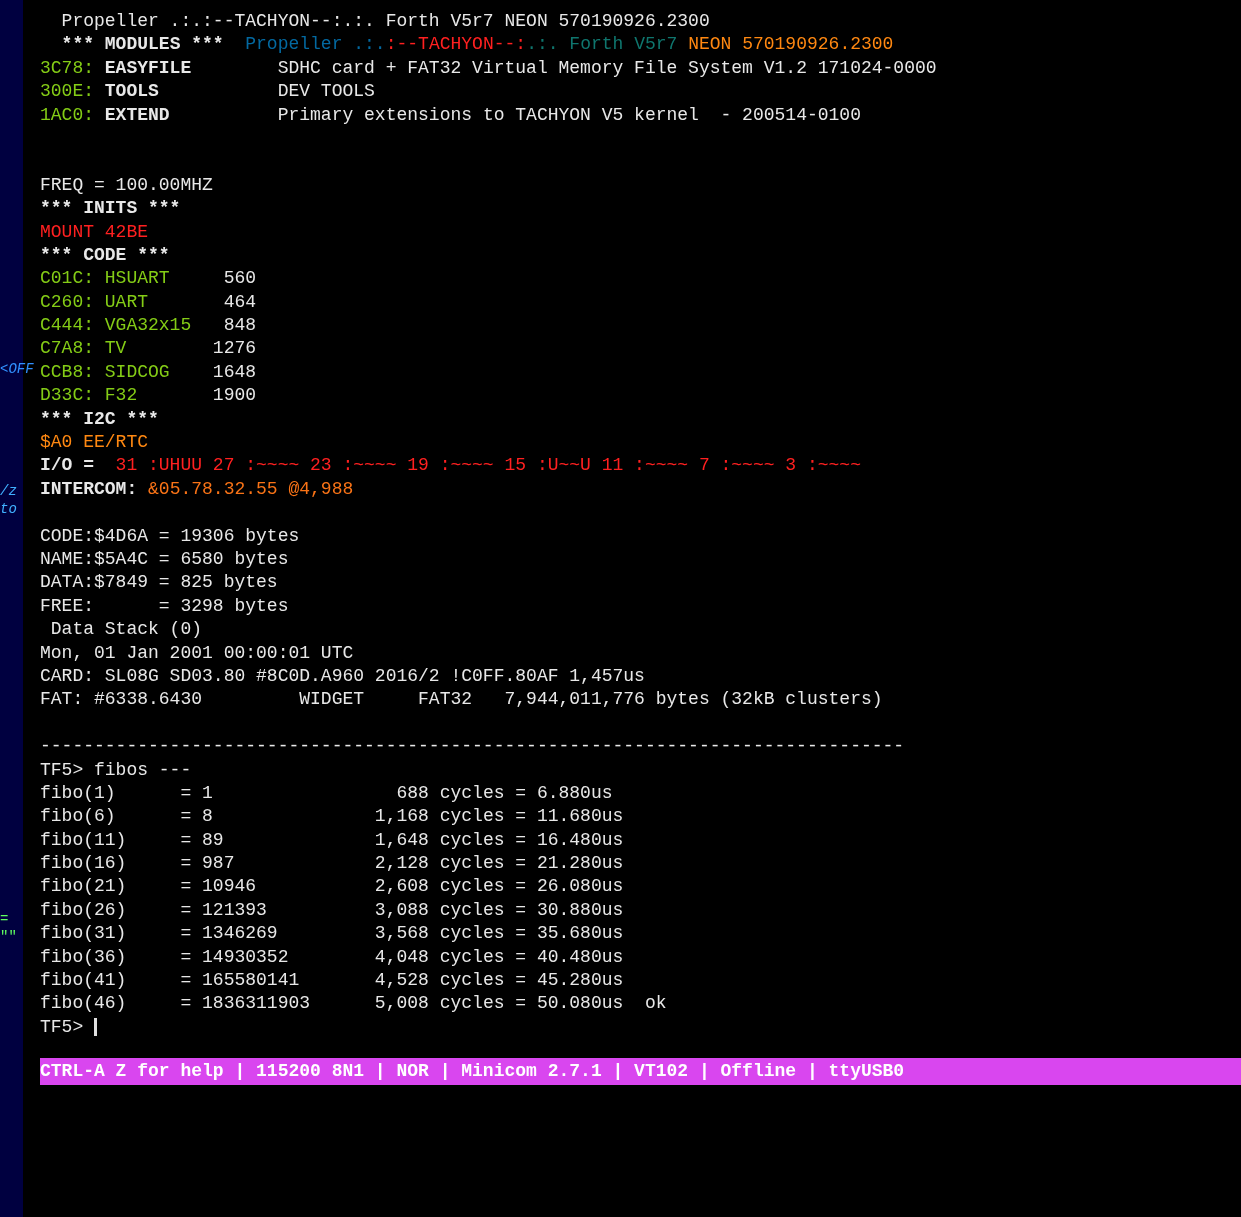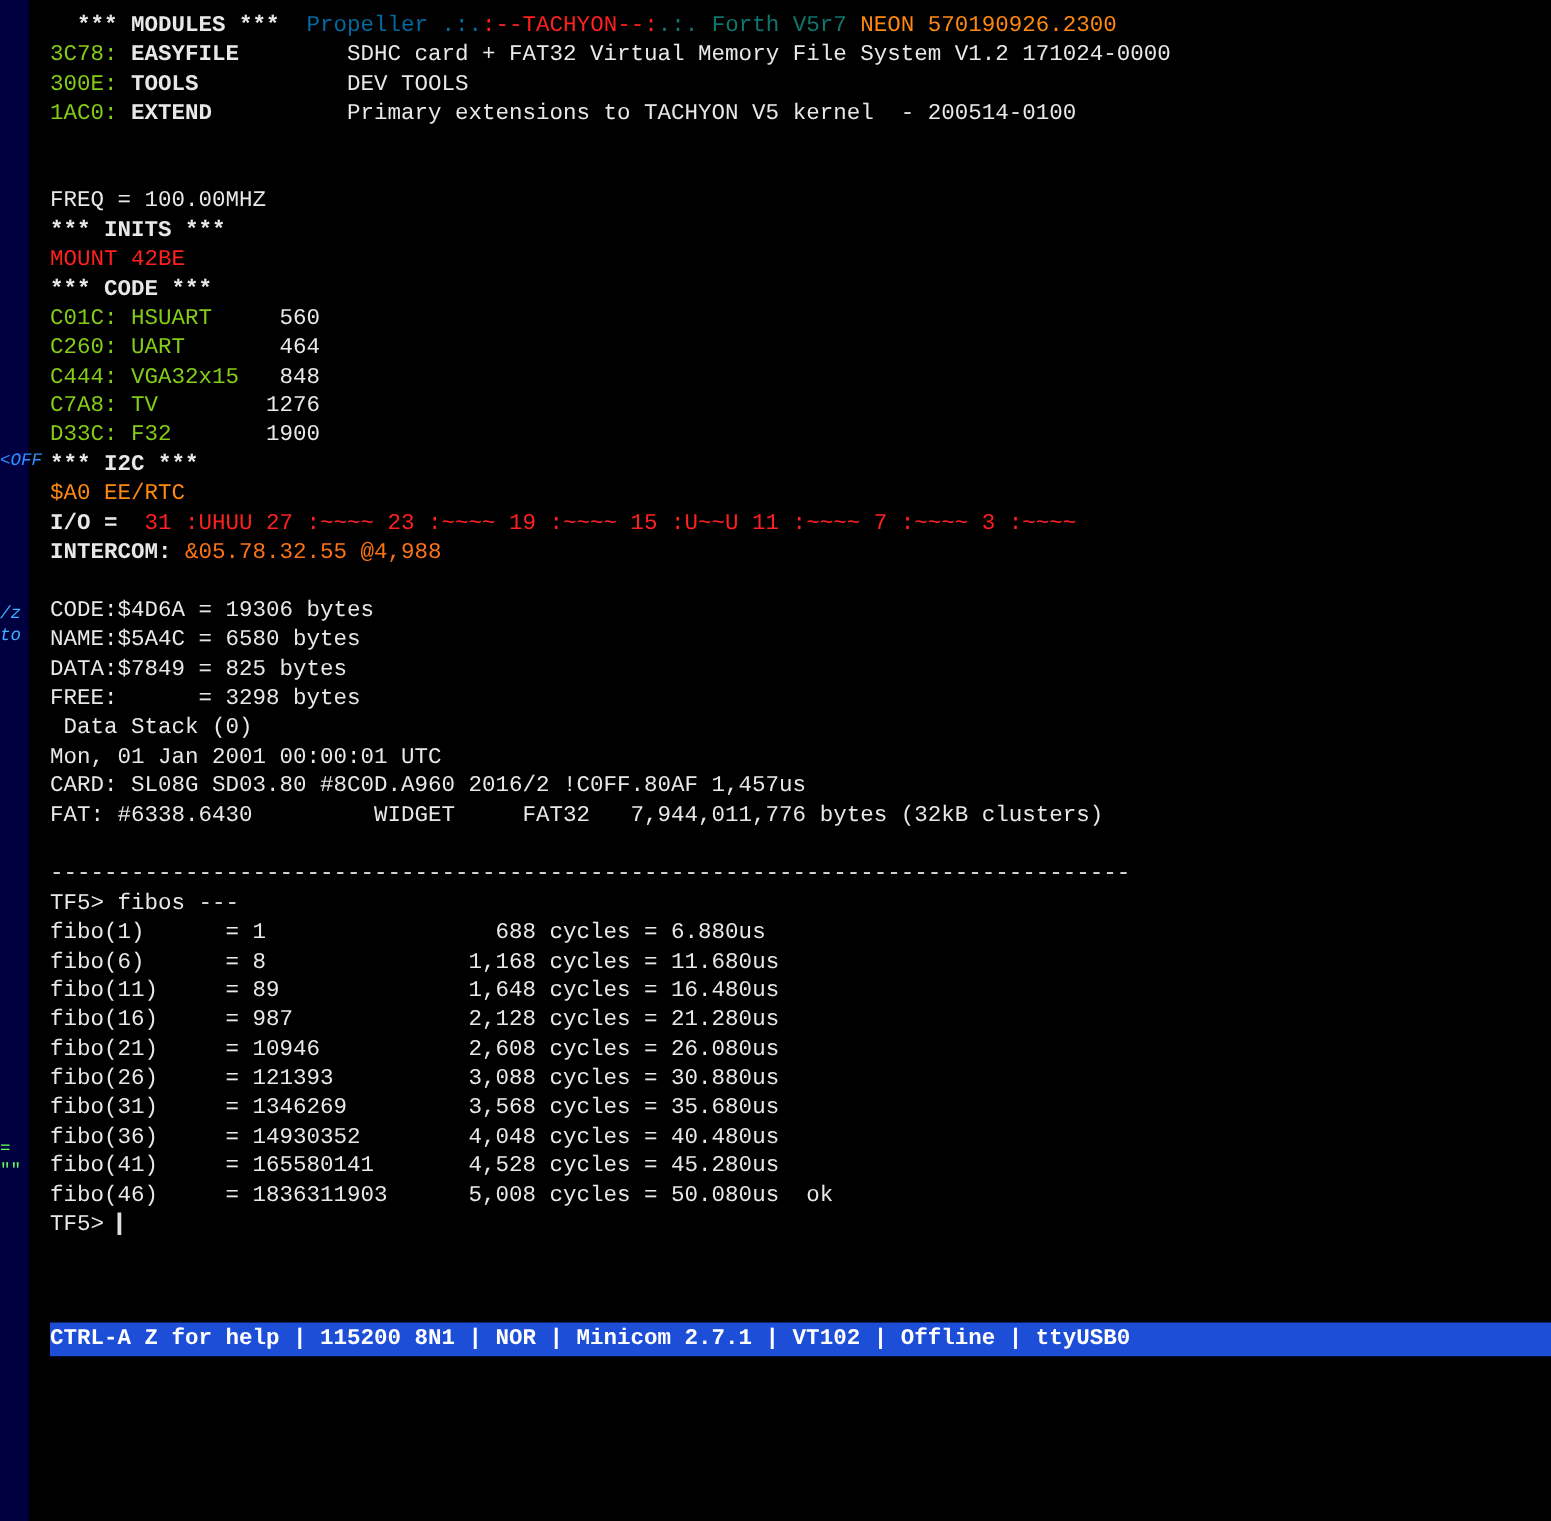--- a/index.html
+++ b/index.html
@@ -54,21 +54,21 @@
     .orange { color: #ff8811; }
     .red { color: #ff2020; }
     .blue { color: #0f766e; }
     .bold { font-weight: bold; }
     .lightgray { color: #f97316; }
     .statusbar {
       position: absolute;
       bottom: 132px;
       left: 40px;
       right: 0;
-      background: #1d4ed8;
+      background: #d946ef;
       color: #ffffff;
       font-weight: bold;
       padding: 2px 0;
       white-space: pre;
     }
     .cursor {
       display: inline-block;
       background: #e0e0e0;
       width: 3px;
       height: 18px;
@@ -78,34 +78,36 @@
 </head>
 <body>
 
 <div class="left-margin">
   <div class="left-margin-text" style="top:360px;left:0;">&lt;OFF</div>
   <div class="left-margin-text-2" style="top:442px;left:0;margin-top:40px;">/z to</div>
   <div class="left-margin-text-3" style="top:910px;left:0;">=  ""</div>
 </div>
 
 <div class="terminal">
+  <div class="line white">  Propeller .:.:--TACHYON--:.:. Forth V5r7 NEON 570190926.2300</div>
   <div class="line"><span class="white bold">  </span><span class="white bold">*** MODULES ***</span><span>  </span><span class="green">Propeller .:.</span><span class="red">:--TACHYON--:</span><span class="blue">.:. Forth V5r7 </span><span class="orange">NEON 570190926.2300</span></div>
   <div class="line"><span class="cyan">3C78: </span><span class="white bold">EASYFILE</span><span class="white">        SDHC card + FAT32 Virtual Memory File System V1.2 171024-0000</span></div>
   <div class="line"><span class="cyan">300E: </span><span class="white bold">TOOLS</span><span class="white">           DEV TOOLS</span></div>
   <div class="line"><span class="cyan">1AC0: </span><span class="white bold">EXTEND</span><span class="white">          Primary extensions to TACHYON V5 kernel  - 200514-0100</span></div>
   <div class="line">&nbsp;</div>
   <div class="line">&nbsp;</div>
   <div class="line white">FREQ = 100.00MHZ</div>
   <div class="line white bold">*** INITS ***</div>
   <div class="line red">MOUNT 42BE</div>
   <div class="line white bold">*** CODE ***</div>
   <div class="line"><span class="cyan">C01C: </span><span class="cyan">HSUART    </span><span class="white"> 560</span></div>
   <div class="line"><span class="cyan">C260: </span><span class="cyan">UART      </span><span class="white"> 464</span></div>
   <div class="line"><span class="cyan">C444: </span><span class="cyan">VGA32x15  </span><span class="white"> 848</span></div>
   <div class="line"><span class="cyan">C7A8: </span><span class="cyan">TV        </span><span class="white">1276</span></div>
+  <div class="line"><span class="cyan">CCB8: </span><span class="cyan">SIDCOG    </span><span class="white">1648</span></div>
   <div class="line"><span class="cyan">D33C: </span><span class="cyan">F32       </span><span class="white">1900</span></div>
   <div class="line white bold">*** I2C ***</div>
   <div class="line orange">$A0 EE/RTC</div>
   <div class="line"><span class="white bold">I/O = </span><span class="red"> 31 :UHUU 27 :~~~~ 23 :~~~~ 19 :~~~~ 15 :U~~U 11 :~~~~ 7 :~~~~ 3 :~~~~</span></div>
   <div class="line"><span class="white bold">INTERCOM: </span><span class="lightgray">&amp;05.78.32.55 @4,988</span></div>
   <div class="line">&nbsp;</div>
   <div class="line white">CODE:$4D6A = 19306 bytes</div>
   <div class="line white">NAME:$5A4C = 6580 bytes</div>
   <div class="line white">DATA:$7849 = 825 bytes</div>
   <div class="line white">FREE:      = 3298 bytes</div>

